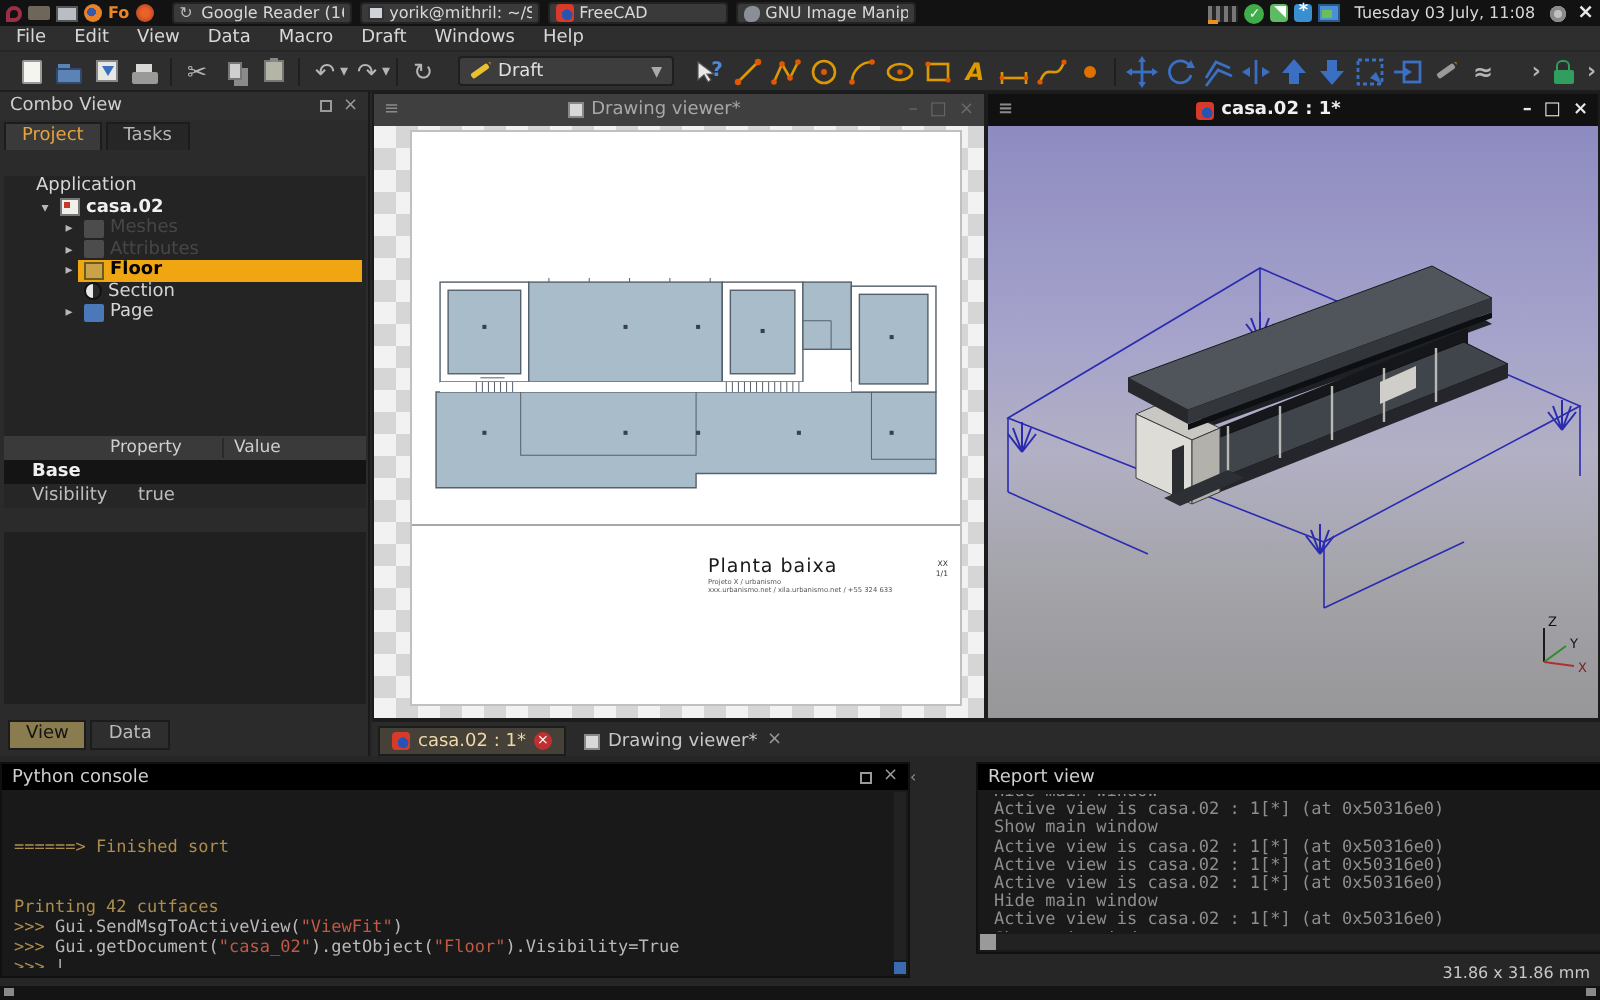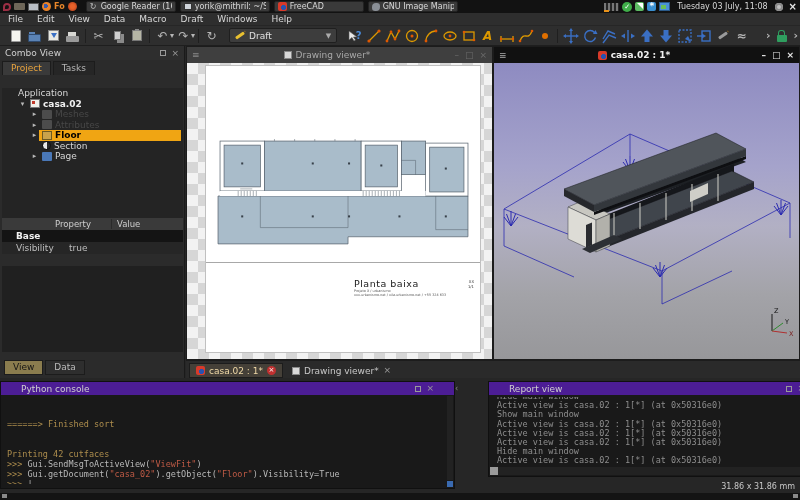--- a/index.html
+++ b/index.html
@@ -157,21 +157,21 @@
   .mdi-tab{height:15px;display:flex;align-items:center;gap:4px;padding:0 6px;background:transparent;
     color:#c8c8c8;font-size:9px;border:1px solid transparent;}
   .mdi-tab.active{background:#454038;border-color:#1c1c1c;color:#f0d9a8;}
   .mtab-ic.sheet{width:8px;height:8px;background:#d8d8d8;border:1px solid #888;}
   .mtab-close{width:9px;height:9px;border-radius:50%;font-size:7px;line-height:9px;text-align:center;}
   .mtab-close.redx{background:#c03030;color:#fff;}
   .mtab-close.grayx{color:#9a9a9a;font-size:9px;}
   
   .pyconsole{position:absolute;left:0;top:381px;width:455px;height:108px;background:#191919;border:1px solid #101010;}
   .report{position:absolute;left:488px;top:381px;width:338px;height:96px;background:#191919;border:1px solid #101010;}
-  .dock-title2{height:13px;background:#4c1d95;display:flex;align-items:center;padding:0 20px;color:#cfcfcf;font-size:9px;}
+  .dock-title2{height:13px;background:#000000;display:flex;align-items:center;padding:0 5px;color:#cfcfcf;font-size:9px;}
   .console-lines{position:absolute;left:6px;top:17px;right:10px;bottom:4px;overflow:hidden;
     font-family:"DejaVu Sans Mono",monospace;font-size:8.5px;line-height:10px;white-space:pre;}
   .seg-info{color:#ad8d4d;}
   .seg-code{color:#b9b9b9;}
   .seg-str{color:#bf5a45;}
   .pline{height:10px;}
   .py-vscroll{position:absolute;right:1px;top:14px;width:6px;bottom:8px;background:#222;}
   .py-thumb{position:absolute;right:1px;bottom:1px;width:6px;height:6px;background:#3a6ab0;}
   .report-lines{position:absolute;left:8px;top:15px;right:14px;bottom:10px;overflow:hidden;
     font-family:"DejaVu Sans Mono",monospace;font-size:8.5px;line-height:9.2px;white-space:nowrap;margin-top:0;}

